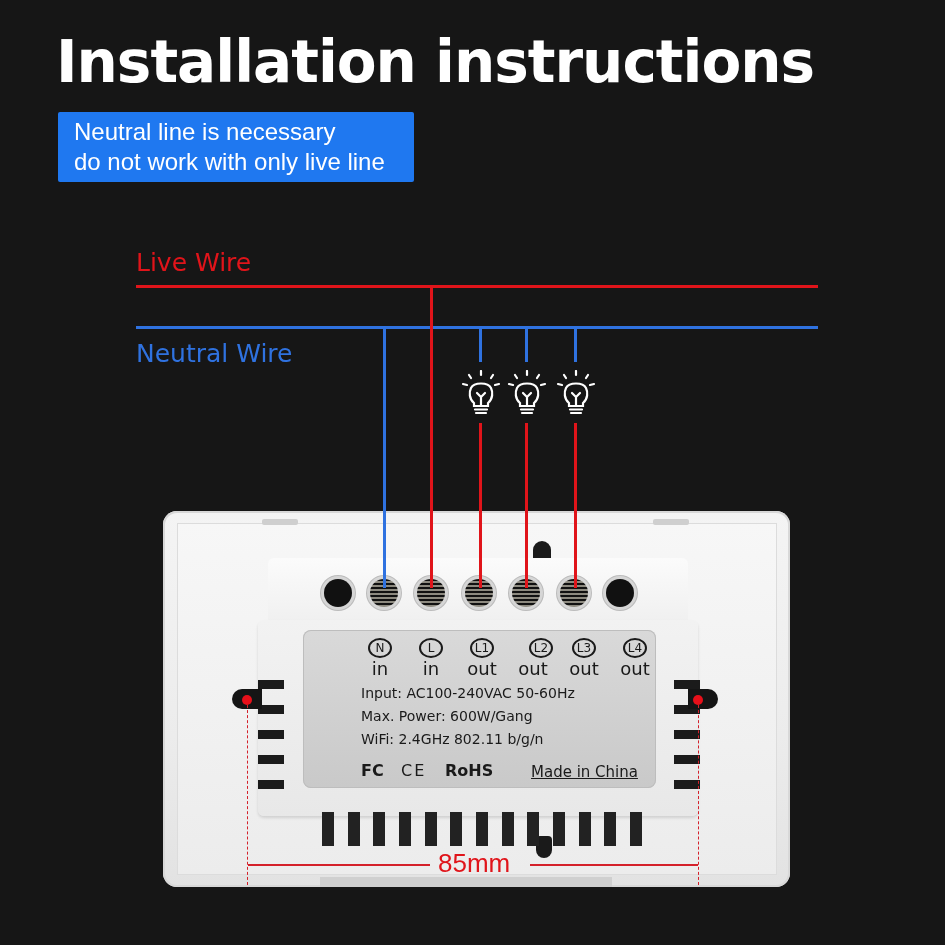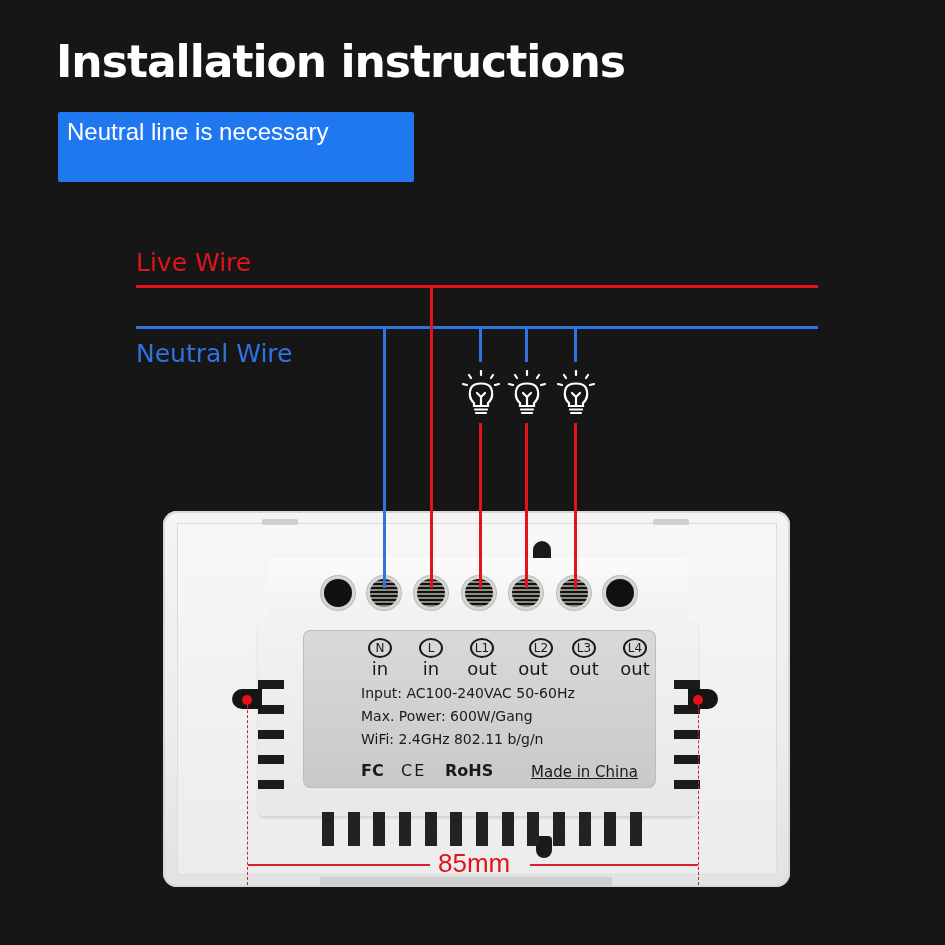--- a/index.html
+++ b/index.html
@@ -1,19 +1,19 @@
 <!DOCTYPE html>
 <html><head>
 <meta charset="utf-8">
 <style>
   html,body{margin:0;padding:0;}
   body{width:945px;height:945px;background:#161616;position:relative;overflow:hidden;font-family:"Liberation Sans",sans-serif;}
   .abs{position:absolute;}
-  .title{left:56px;top:22px;font-family:"DejaVu Sans",sans-serif;font-weight:bold;font-size:44px;color:#ffffff;letter-spacing:-1px;line-height:80px;white-space:nowrap;}
-  .note{left:58px;top:112px;width:356px;height:70px;background:#1f78f0;border-radius:2px;color:#ffffff;font-family:"Liberation Sans",sans-serif;font-size:24px;line-height:30px;padding:5px 0 0 9px;box-sizing:border-box;}
+  .title{left:56px;top:22px;font-family:"DejaVu Sans",sans-serif;font-weight:bold;font-size:58px;color:#ffffff;letter-spacing:-1px;line-height:80px;white-space:nowrap;}
+  .note{left:58px;top:112px;width:356px;height:70px;background:#1f78f0;border-radius:2px;color:#ffffff;font-family:"Liberation Sans",sans-serif;font-size:24px;line-height:30px;padding:5px 0 0 16px;box-sizing:border-box;}
   .note div{white-space:nowrap;}
   .wire-label{font-family:"DejaVu Sans",sans-serif;font-size:25px;white-space:nowrap;}
   .live-label{left:136px;top:248px;color:#e0141a;}
   .neutral-label{left:136px;top:339px;color:#2f72e0;}
   .hline{height:3px;}
   .vline{width:3px;}
   .red{background:#e0141a;}
   .blue{background:#2f72e0;}
   
   .plate{left:163px;top:511px;width:627px;height:376px;background:linear-gradient(180deg,#f4f4f4 0%,#ececec 60%,#e2e2e2 100%);border-radius:14px;box-shadow:inset 0 0 0 2px #d8d8d8;}
@@ -36,20 +36,21 @@
   .dim-line{height:1.5px;background:#d4202a;}
   .dim-text{font-family:"Liberation Sans",sans-serif;font-size:26px;color:#e0141a;white-space:nowrap;}
 </style>
 </head>
 <body>
 
 <div class="abs title">Installation instructions</div>
 
 <div class="abs note">
   <div>Neutral line is necessary</div>
+  <div>do not work with only live line</div>
 </div>
 
 <div class="abs wire-label live-label">Live Wire</div>
 <div class="abs wire-label neutral-label">Neutral Wire</div>
 
 <div class="abs hline red" style="left:136px;top:285px;width:682px;"></div>
 <div class="abs hline blue" style="left:136px;top:326px;width:682px;"></div>
 
 <div class="abs plate"></div>
 <div class="abs plate-inner"></div>

